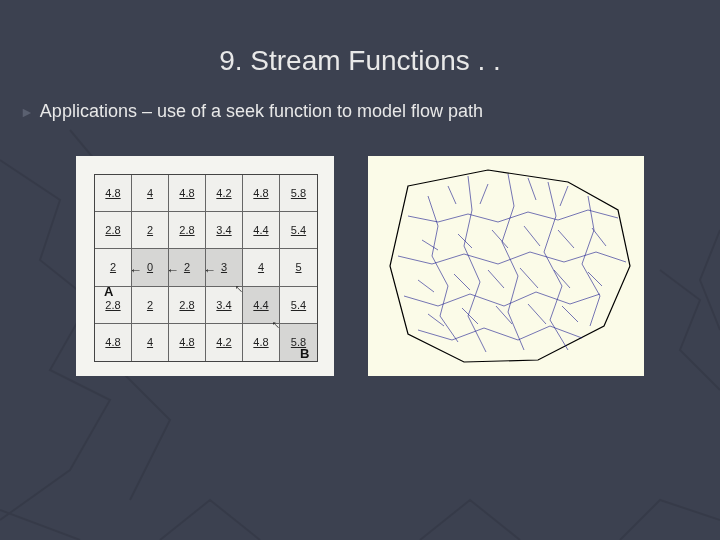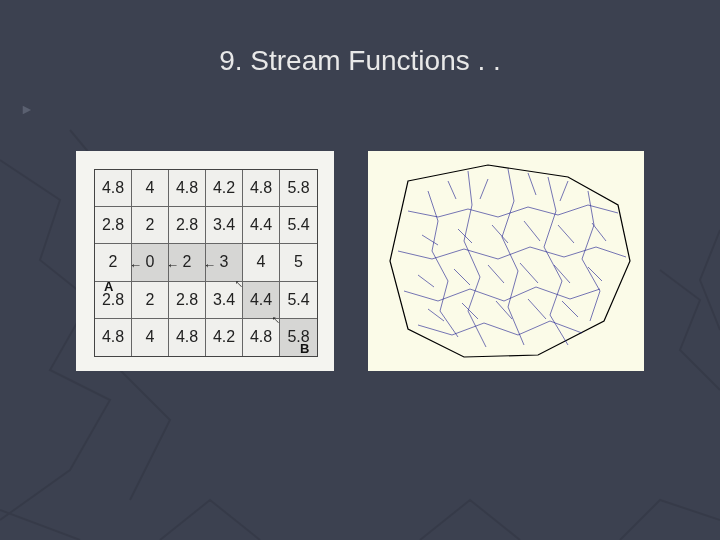--- a/index.html
+++ b/index.html
@@ -46,23 +46,24 @@
     display:grid;
     grid-template-columns:repeat(6,1fr);
     grid-template-rows:repeat(5,1fr);
     font-family:Arial,sans-serif;
     color:#222;
   }
   .cell{
     border-right:1px solid #666;
     border-bottom:1px solid #666;
     display:flex;align-items:center;justify-content:center;
-    font-size:16px;
+    font-size:11px;
     position:relative;
     background:#f0f0ed;
+    text-decoration:underline;
   }
   .cell:nth-child(6n){border-right:none}
   .cell:nth-child(n+25){border-bottom:none}
   .cell.shade{background:#d6d6d4}
   .lblA,.lblB{position:absolute;font-weight:bold;font-size:13px;color:#111}
   .lblA{left:28px;top:128px}
   .lblB{left:224px;top:190px}
   
   .garrow{position:absolute;font-size:13px;color:#111;pointer-events:none}
 
@@ -81,20 +82,21 @@
     <path d="M720 230 L700 280 L720 330"></path>
     <path d="M720 390 L680 350 L700 300 L660 270"></path>
     <path d="M0 510 L80 540 M160 540 L210 500 L260 540 M420 540 L470 500 L520 540 M620 540 L660 500 L720 520"></path>
   </g>
 </svg>
 
 <div class="title">9. Stream Functions . .</div>
 
 <div class="bullet-row">
   <span class="arrow">►</span>
+  <span>Applications – use of a seek function to model flow path</span>
 </div>
 
 <div class="figs">
 
   <div class="fig fig-a">
     <div class="grid" id="grid">
         <div class="cell">4.8</div>
         <div class="cell">4</div>
         <div class="cell">4.8</div>
         <div class="cell">4.2</div>

